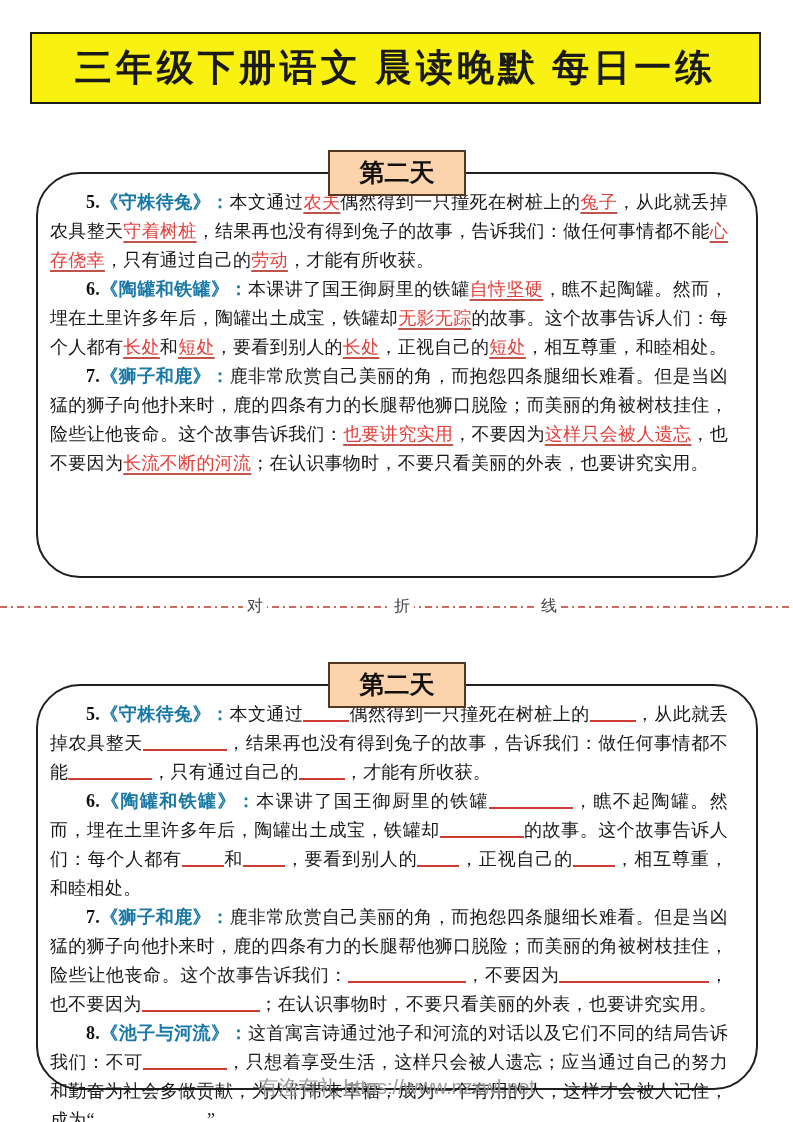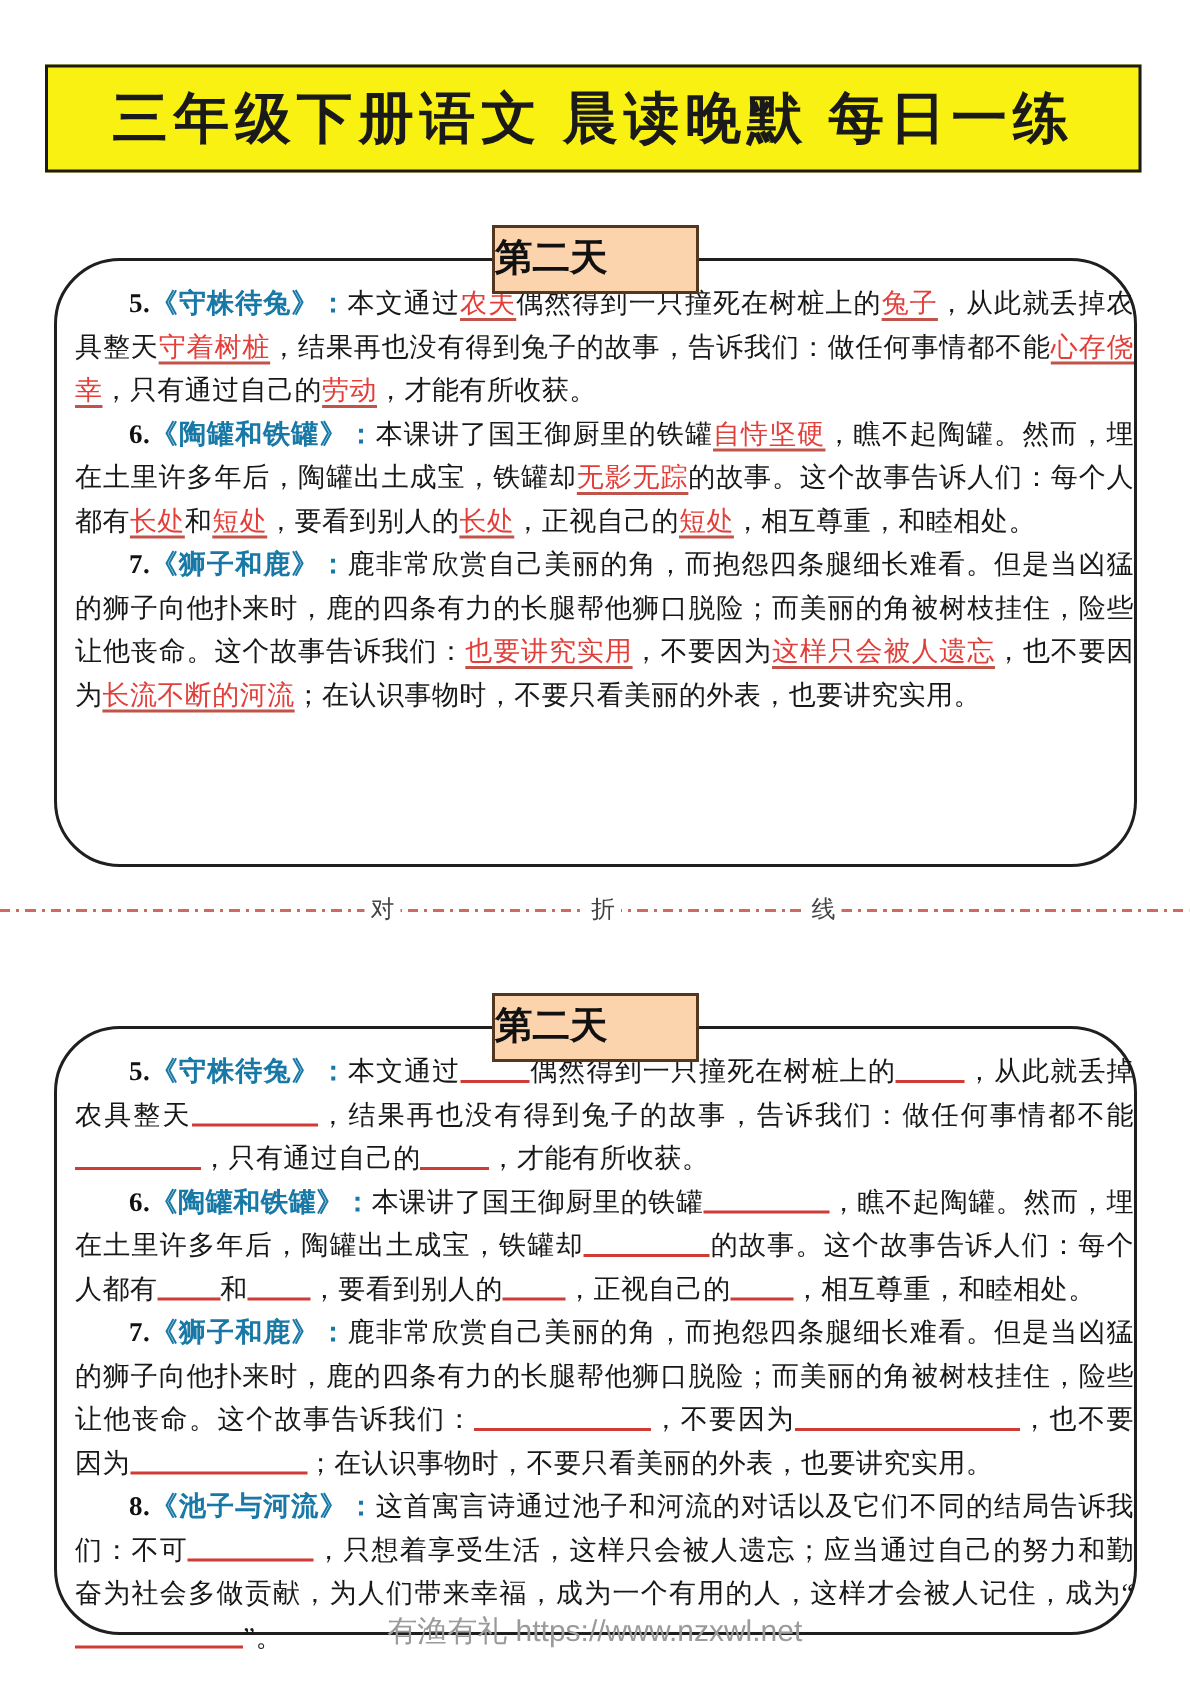--- a/index.html
+++ b/index.html
@@ -18,46 +18,47 @@
   html,body{margin:0;padding:0;}
   .page{
     position:relative;
     width:793px;height:1122px;
     background:#ffffff;
     overflow:hidden;
     font-family:"Liberation Serif","DejaVu Serif",serif;
     color:#181818;
   }
   .banner{
-    position:absolute;left:30px;top:43px;width:727px;height:68px;
+    position:absolute;left:30px;top:32px;width:727px;height:68px;
     background:var(--banner-bg);
     border:2px solid var(--banner-text);
     display:flex;align-items:center;justify-content:center;
     font-size:37px;font-weight:bold;letter-spacing:4px;
     color:var(--banner-text);
     font-family:"Liberation Serif","DejaVu Serif",serif;
   }
   .section-box{
     position:absolute;left:36px;width:718px;height:402px;
     border:2px solid var(--box-border);
     border-radius:44px;
     background:transparent;
   }
   .section-box.top{top:172px;}
   .section-box.bottom{top:684px;}
   .day-label{
     position:absolute;top:-24px;left:50%;transform:translateX(-50%);
     width:134px;height:42px;line-height:42px;
     background:var(--label-bg);
     border:2px solid var(--label-border);
+    text-align:center;
     font-size:25px;font-weight:bold;color:#111;
     z-index:3;
   }
   .content{
-    padding:14px 0 0 12px;
+    padding:14px 28px 0 12px;
     font-size:18px;
     line-height:29px;
     text-align:justify;
     letter-spacing:0.3px;
   }
   .para{margin:0;text-indent:2em;}
   .num{font-weight:bold;color:#111;}
   .ptitle{font-weight:bold;color:var(--title-blue);}
   .ans{
     color:var(--answer-red);

